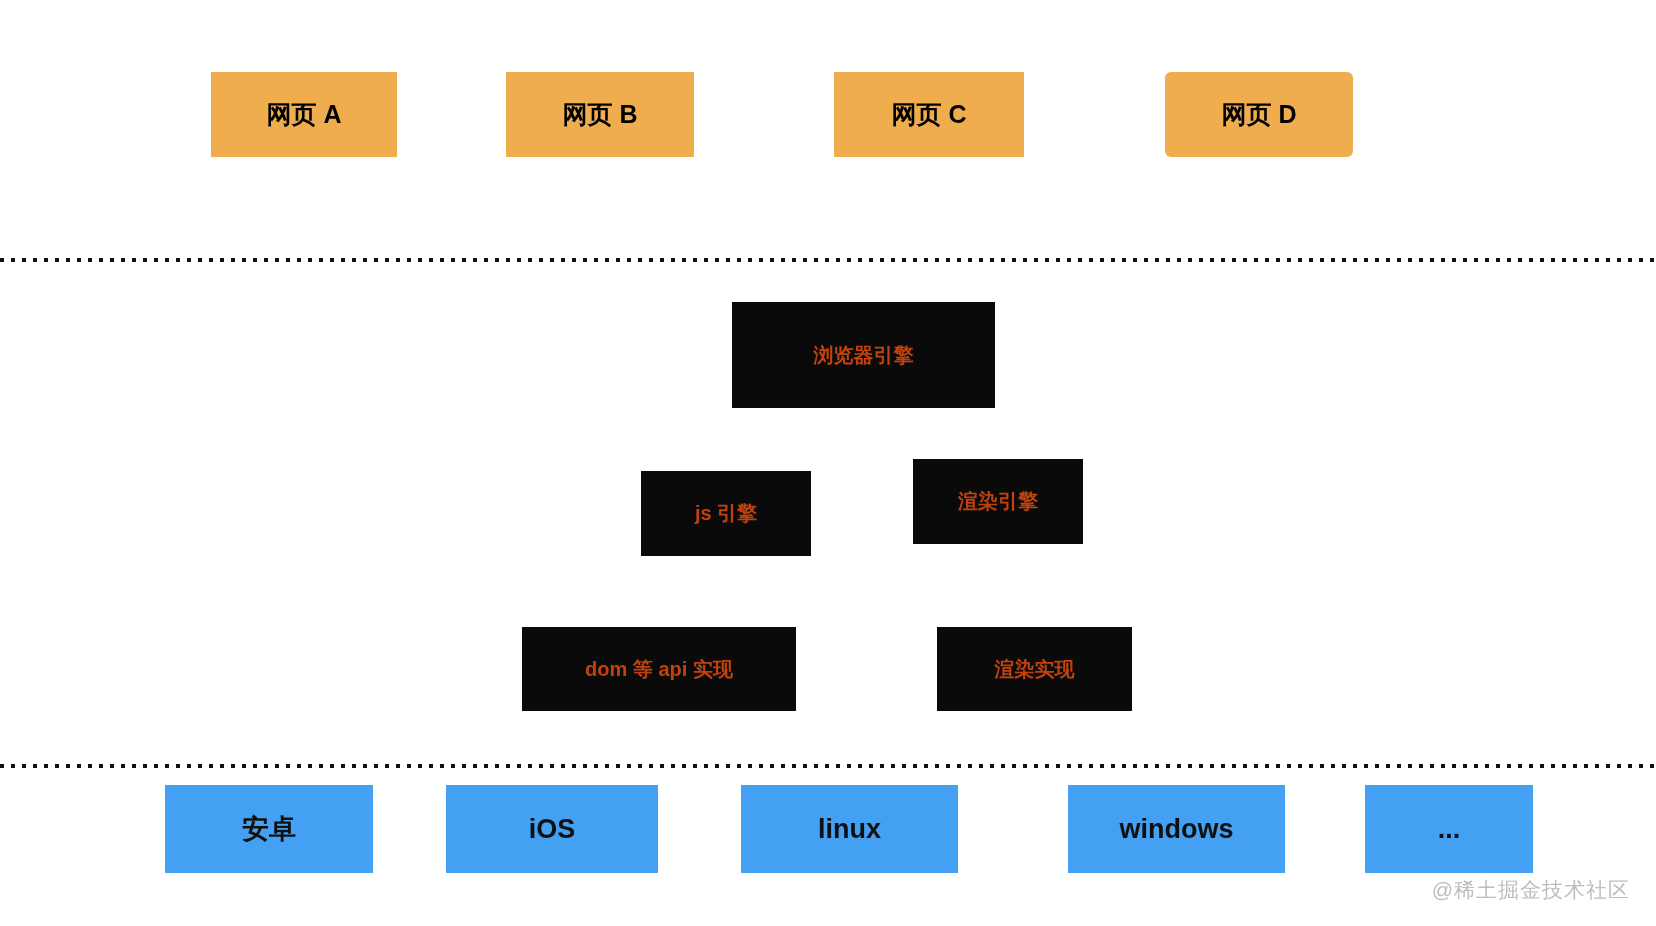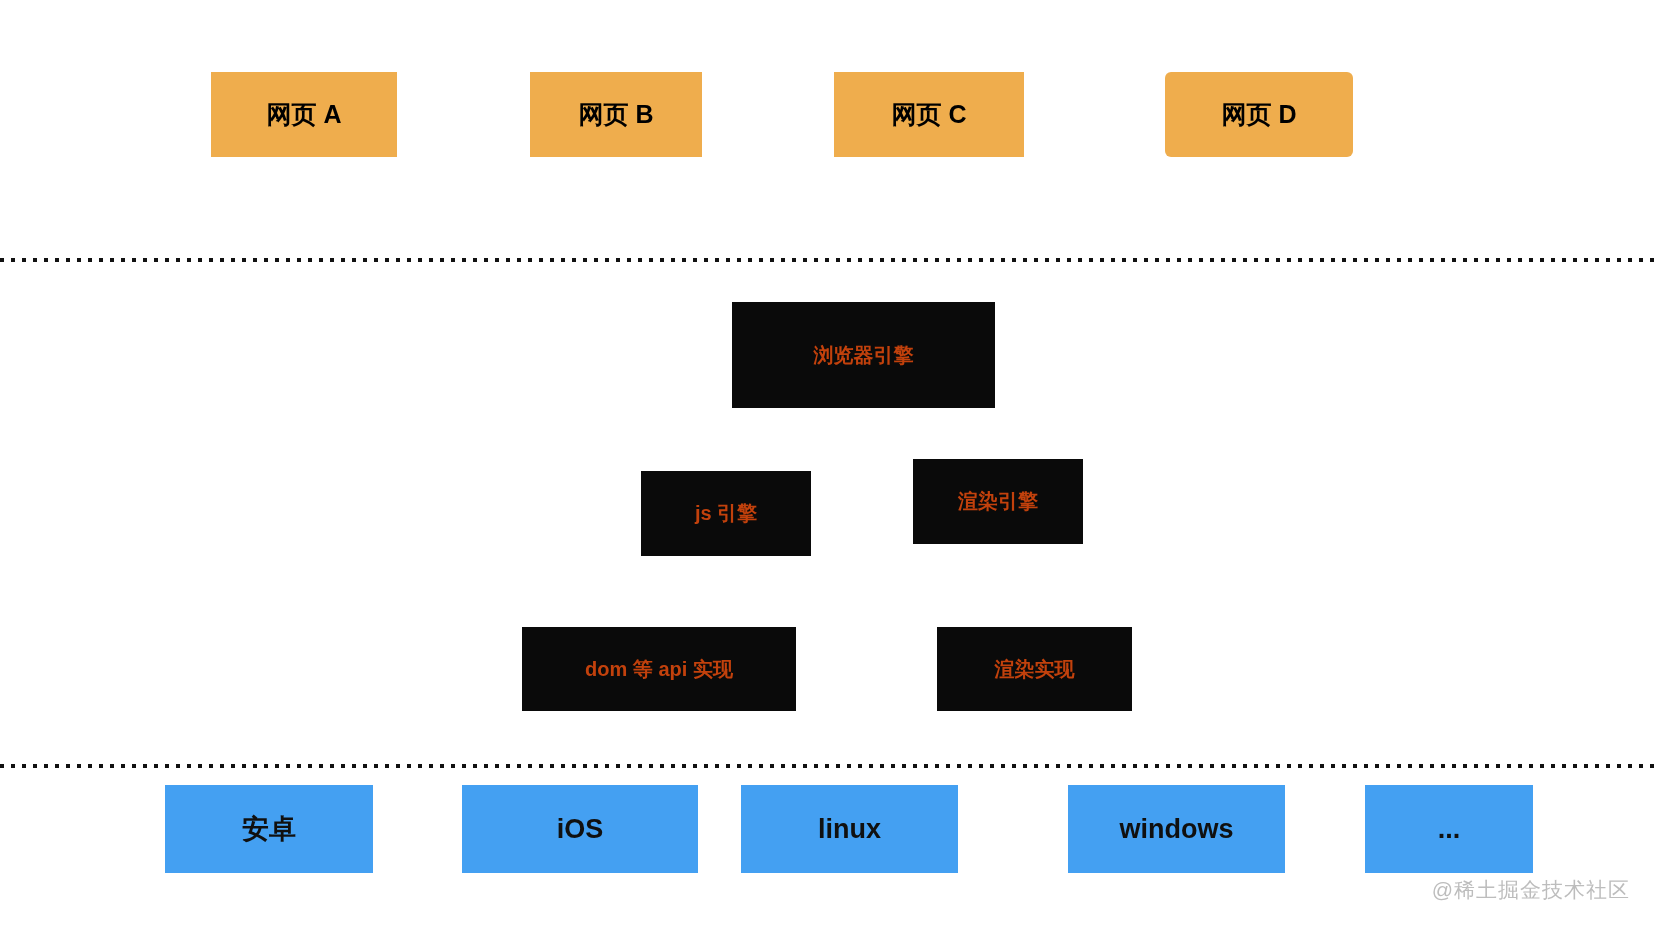--- a/index.html
+++ b/index.html
@@ -41,34 +41,34 @@
   }
   .divider {
     position: absolute;
     left: 0;
     width: 1656px;
     height: 4px;
     background: repeating-linear-gradient(to right, #111 0 4px, transparent 4px 11px);
   }
   
   .webpage-a { left: 211px; top: 72px; width: 186px; height: 85px; }
-  .webpage-b { left: 530px; top: 72px; width: 172px; height: 85px; }
+  .webpage-b { left: 506px; top: 72px; width: 188px; height: 85px; }
   .webpage-c { left: 834px; top: 72px; width: 190px; height: 85px; }
   .webpage-d { left: 1165px; top: 72px; width: 188px; height: 85px; border-radius: 6px; }
   .divider-top { top: 258px; }
   
   .browser-engine { left: 732px; top: 302px; width: 263px; height: 106px; }
   .js-engine { left: 641px; top: 471px; width: 170px; height: 85px; }
   .render-engine { left: 913px; top: 459px; width: 170px; height: 85px; }
   .dom-api-impl { left: 522px; top: 627px; width: 274px; height: 84px; }
   .render-impl { left: 937px; top: 627px; width: 195px; height: 84px; }
   .divider-bottom { top: 764px; }
   
   .platform-android { left: 165px; top: 785px; width: 208px; height: 88px; }
-  .platform-ios { left: 446px; top: 785px; width: 236px; height: 88px; margin-left: 16px; }
+  .platform-ios { left: 446px; top: 785px; width: 212px; height: 88px; }
   .platform-linux { left: 741px; top: 785px; width: 217px; height: 88px; }
   .platform-windows { left: 1068px; top: 785px; width: 217px; height: 88px; }
   .platform-more { left: 1365px; top: 785px; width: 168px; height: 88px; }
   .watermark {
     position: absolute;
     right: 26px;
     bottom: 22px;
     font-size: 21px;
     font-weight: normal;
     color: var(--watermark, #bdbdbd);

